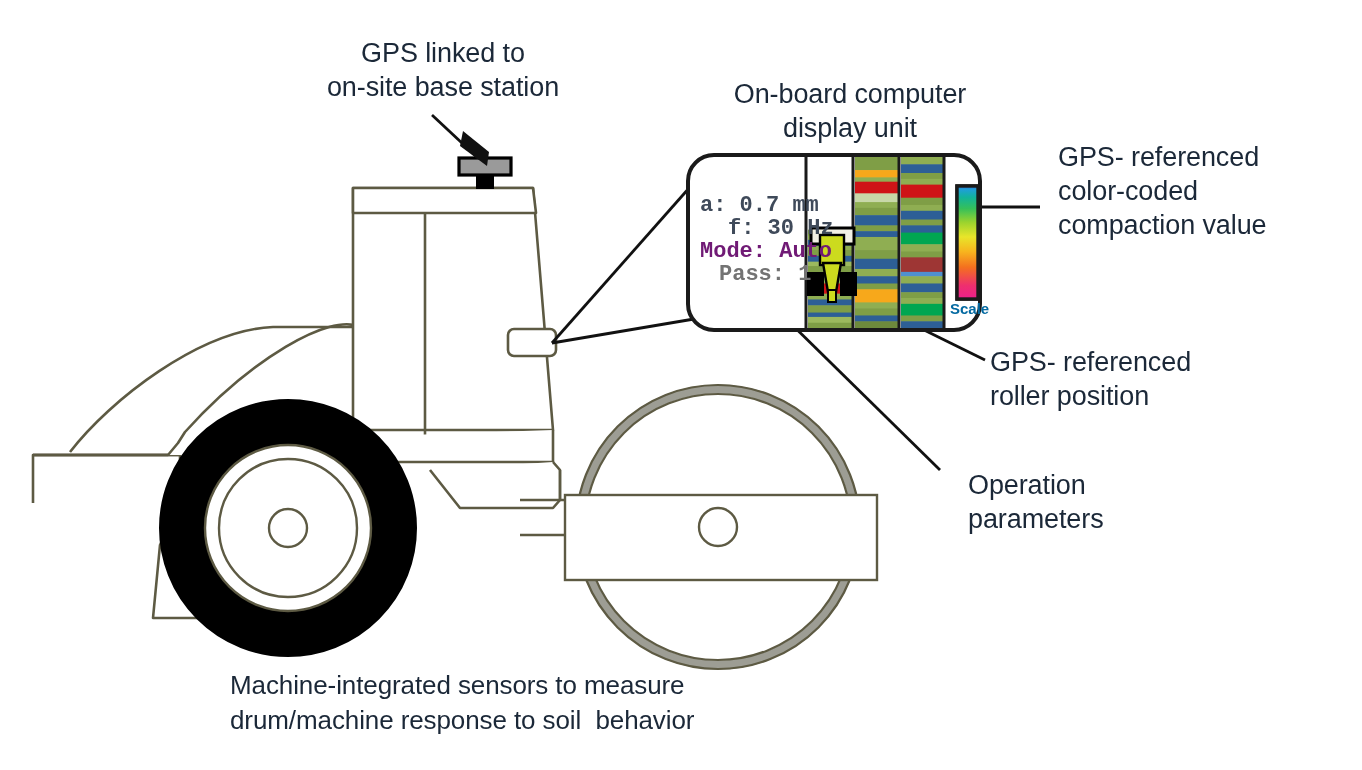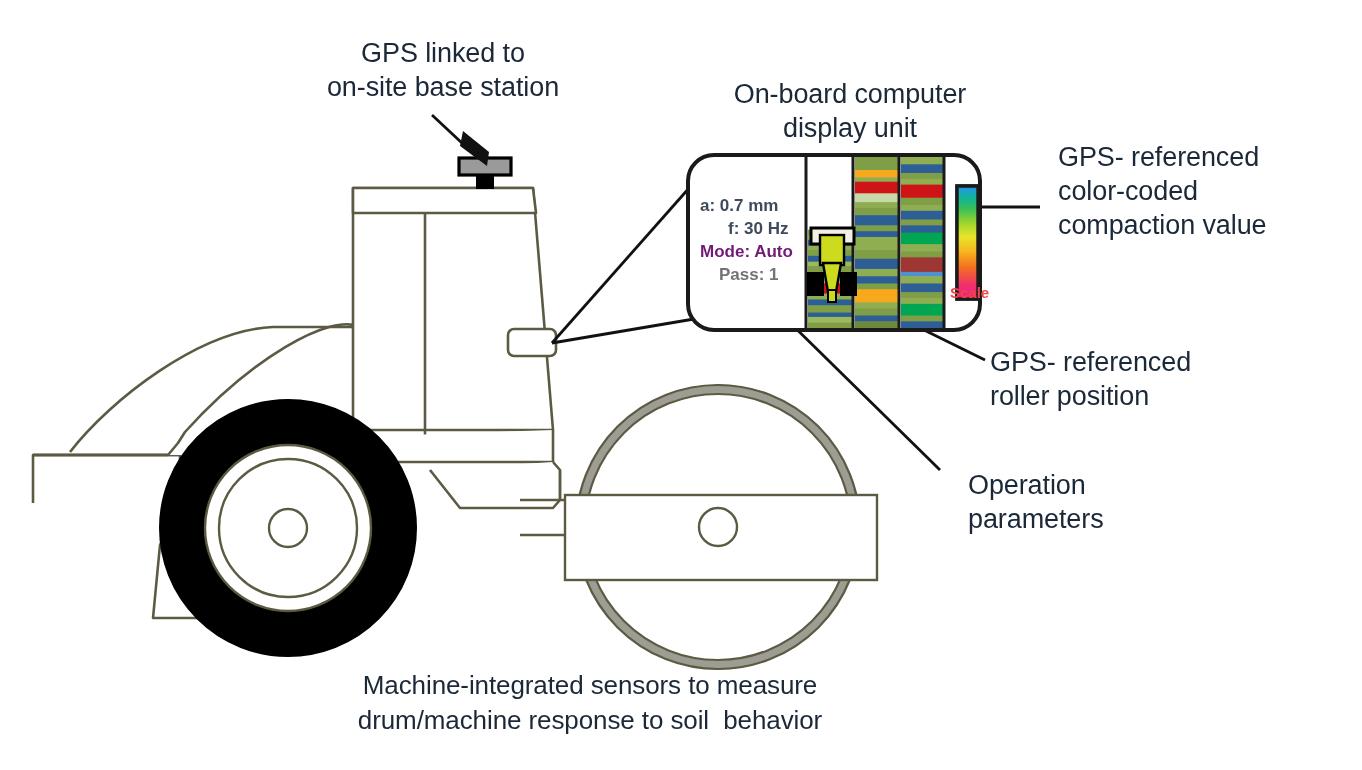--- a/index.html
+++ b/index.html
@@ -24,35 +24,35 @@
   .lbl {
     position: absolute;
     color: #1b2838;
     font-family: "Liberation Sans", sans-serif;
     font-size: 27px;
     line-height: 34px;
     white-space: pre;
     letter-spacing: -0.1px;
   }
   .lbl-sm {
-    font-size: 17px;
+    font-size: 22px;
     line-height: 23px;
     color: #26303d;
     font-weight: bold;
+    font-family: Liberation Mono, monospace;
   }
   .lbl-scale {
     font-size: 15px;
     line-height: 18px;
     color: #26303d;
     font-weight: bold;
   }
   .lbl-caption {
     font-size: 26px;
     line-height: 35px;
-    text-align: center;
   }
 </style>
 </head>
 <body>
 
 <svg id="figure" viewBox="0 0 1362 770">
 
   <g fill="none" stroke="#5d5a43" stroke-width="2.6" stroke-linejoin="round">
 
     <path d="M33,503 L33,455 L180,455 L180,503 L160,545 L153,618 L300,618" fill="#ffffff"></path>
@@ -263,13 +263,13 @@
 <div class="lbl lbl-caption" style="left:230px; top:668px; width:720px;">Machine-integrated sensors to measure
 drum/machine response to soil  behavior</div>
 
 <div style="position:absolute; left:700px; top:194px;">
   <div class="lbl-sm" style="color:#3f4a5a;">a: 0.7 mm</div>
   <div class="lbl-sm" style="color:#3f4a5a;margin-left:28px;">f: 30 Hz</div>
   <div class="lbl-sm" style="color:#701a75;">Mode: Auto</div>
   <div class="lbl-sm" style="color:#737373;margin-left:19px;">Pass: 1</div>
 </div>
 
-<div class="lbl-scale" style="position:absolute; left:950px; top:284px; color:#ef4444;">Scale</div>
+<div class="lbl-scale" style="position:absolute; left:950px; top:300px; color:#0369a1;">Scale</div>
 
 </body></html>

